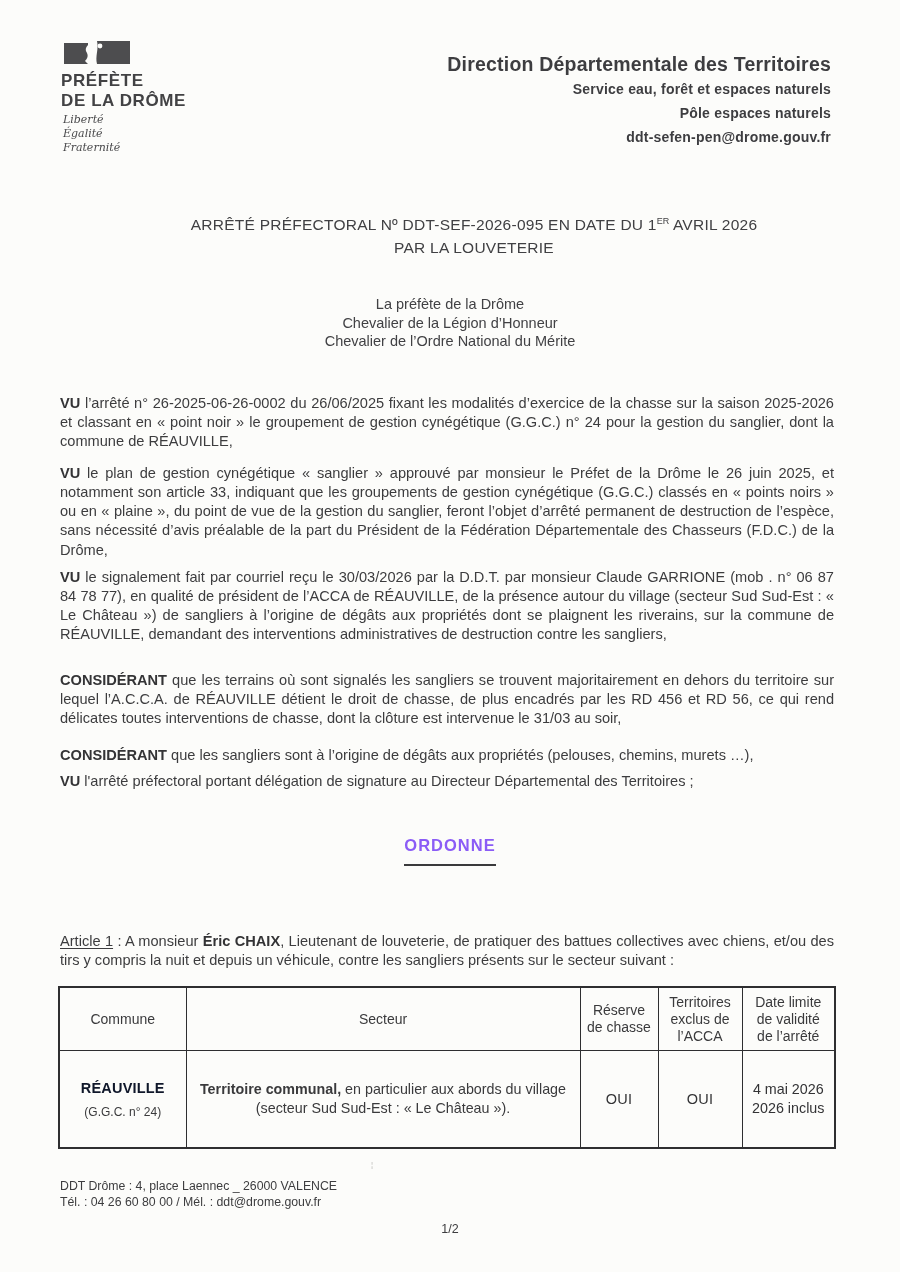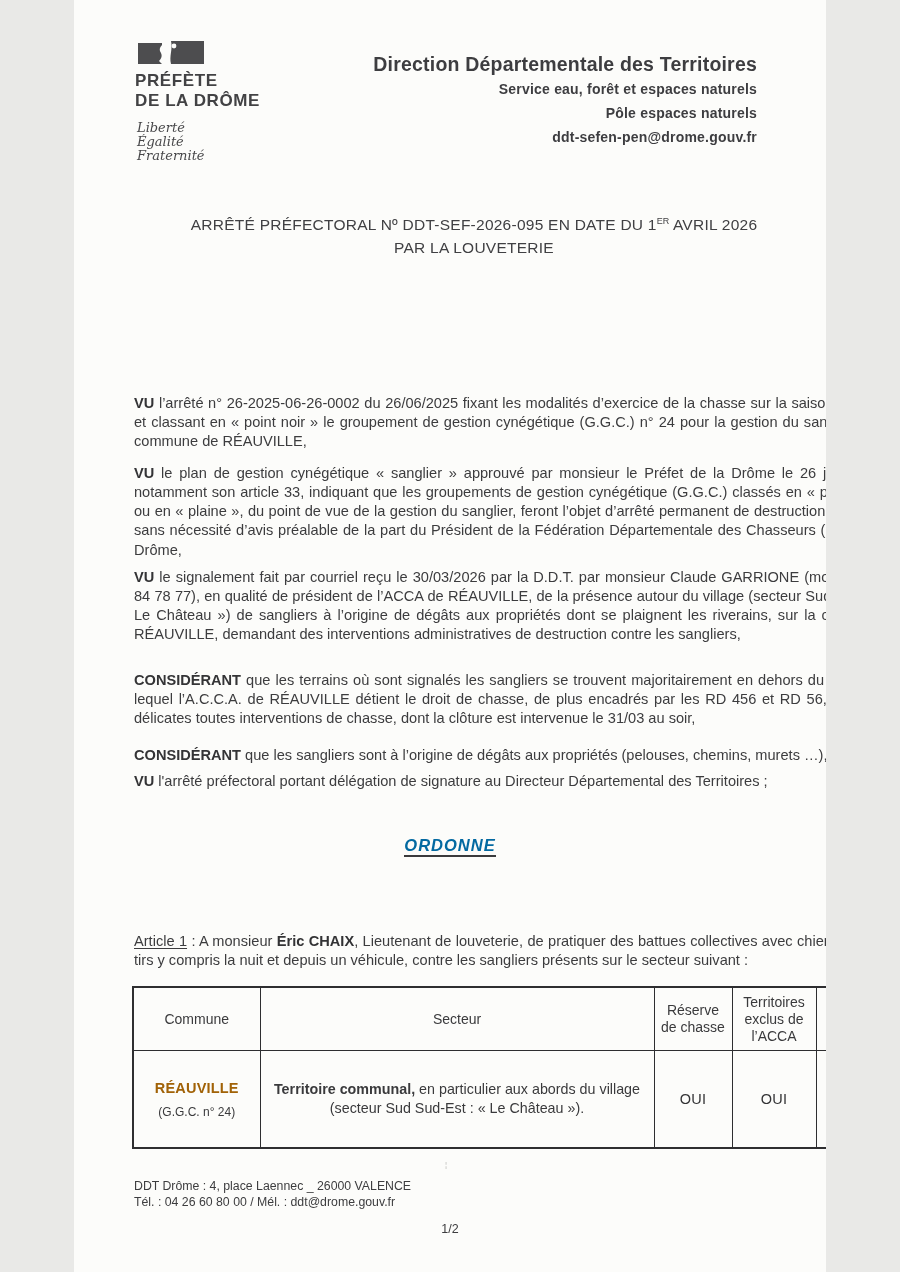--- a/index.html
+++ b/index.html
@@ -1,62 +1,62 @@
 <!DOCTYPE html>
 <html lang="fr"><head>
 <meta charset="utf-8">
 <style>
   html,body{margin:0;padding:0;background:#e9e9e7;}
   .page{
     position:relative;
-    width:752px;height:1272px;
+    width:900px;height:1272px;
     margin:0 auto;
     background:#fcfcfa;
     font-family:"Liberation Sans", sans-serif;
     color:#3c3c3e;
     overflow:hidden;
   }
   
   .logo-block{position:absolute;left:61px;top:40px;width:220px;}
   .logo-icon{display:block;margin-left:2px;margin-bottom:4px;}
   .logo-name{font-weight:bold;color:#424244;font-size:17px;line-height:20px;letter-spacing:.6px;}
-  .logo-motto{margin-top:10px;font-family:"DejaVu Serif", serif;font-style:italic;font-size:13px;line-height:14px;color:#48484a;margin-left:2px;}
+  .logo-motto{margin-top:2px;font-family:"DejaVu Serif", serif;font-style:italic;font-size:11px;line-height:14px;color:#48484a;margin-left:2px;}
   .hdr-right{position:absolute;right:69px;top:52px;text-align:right;color:#3d3d40;}
   .hdr-line1{font-weight:bold;font-size:19.5px;line-height:25px;letter-spacing:.2px;}
   .hdr-line{font-weight:bold;font-size:14px;line-height:24px;letter-spacing:.2px;}
   
   .title{position:absolute;left:0;top:210px;width:100%;text-align:center;
          font-size:15.5px;line-height:22.5px;color:#404043;letter-spacing:.25px;padding-left:24px;}
   .title sup{font-size:9px;vertical-align:6px;letter-spacing:0;}
   .authority{position:absolute;left:0;top:295px;width:100%;text-align:center;
              font-size:14.5px;line-height:18.5px;color:#414144;}
   
   .para{position:absolute;left:60px;width:774px;text-align:justify;
         font-size:14.6px;line-height:19.3px;color:#3c3c3e;}
   .para b{color:#343436;}
   .p1{top:379px}.p2{top:449px}.p3{top:553px}.p4{top:656px}.p5{top:731px}.p6{top:757px}
   
   .ordonne{position:absolute;left:0;top:836px;width:100%;text-align:center;}
-  .ordonne span{font-weight:bold;font-size:16.5px;letter-spacing:1px;color:#0369a1;
-                border-bottom:2px solid #3a3a3c;padding-bottom:1px;font-style:italic;}
+  .ordonne span{font-weight:bold;font-size:16.5px;letter-spacing:1px;color:#8b5cf6;
+                border-bottom:2px solid #3a3a3c;padding-bottom:10px;}
   
   .article{position:absolute;left:60px;top:917px;width:774px;text-align:justify;
            font-size:14.6px;line-height:19.3px;}
   .article .lbl{text-decoration:underline;text-underline-offset:2px;}
   .article b{color:#333335;}
   
   .decree-table{position:absolute;left:58px;top:986px;width:776px;
                 border-collapse:collapse;table-layout:fixed;
                 font-size:14px;color:#3a3a3c;}
   .decree-table td,.decree-table th{border:1.5px solid #2e2e30;vertical-align:middle;
                 text-align:center;padding:4px 6px;font-weight:normal;}
   .decree-table{border:2.5px solid #2e2e30;}
   .th-cell{height:54px;font-size:14px;line-height:17px;}
   .row-cell{height:88px;}
-  .commune-name{font-weight:bold;font-size:14.5px;color:#a16207;letter-spacing:.2px;}
+  .commune-name{font-weight:bold;font-size:14.5px;color:#0f172a;letter-spacing:.2px;}
   .commune-sub{font-size:12px;margin-top:9px;}
   .secteur-cell{font-size:14.3px;line-height:19px;padding:4px 22px;}
   .oui{font-weight:bold;font-size:14.5px;color:#333335;letter-spacing:.3px;}
   .date-cell{font-weight:bold;font-size:14.3px;line-height:19px;color:#333335;text-align:left;padding-left:8px;}
   
   .footer{position:absolute;left:60px;top:1178px;font-size:12.3px;line-height:16px;color:#3d3d3f;}
   .pagenum{position:absolute;left:0;top:1222px;width:100%;text-align:center;font-size:12.5px;color:#3d3d3f;}
   .artifact{position:absolute;left:371px;top:1160px;font-size:8px;color:#b9b9b6;}
 </style>
 </head>
@@ -86,20 +86,25 @@
     <div class="hdr-line">Service eau, forêt et espaces naturels</div>
     <div class="hdr-line">Pôle espaces naturels</div>
     <div class="hdr-line">ddt-sefen-pen@drome.gouv.fr</div>
   </div>
 
   <div class="title">
     <div><span>ARRÊTÉ PRÉFECTORAL Nº DDT-SEF-2026-095 EN DATE DU 1</span><sup>ER</sup><span> AVRIL 2026</span></div>
     <div>PAR LA LOUVETERIE</div>
   </div>
 
+  <div class="authority">
+    <div>La préfète de la Drôme</div>
+    <div>Chevalier de la Légion d’Honneur</div>
+    <div>Chevalier de l’Ordre National du Mérite</div>
+  </div>
 
   <p class="para p1"><b>VU</b><span> l’arrêté n° 26-2025-06-26-0002 du 26/06/2025 fixant les modalités d’exercice de la chasse sur la saison 2025-2026 et classant en « point noir » le groupement de gestion cynégétique (G.G.C.) n° 24 pour la gestion du sanglier, dont la commune de RÉAUVILLE,</span></p>
   <p class="para p2"><b>VU</b><span> le plan de gestion cynégétique « sanglier » approuvé par monsieur le Préfet de la Drôme le 26 juin 2025, et notamment son article 33, indiquant que les groupements de gestion cynégétique (G.G.C.) classés en « points noirs » ou en « plaine », du point de vue de la gestion du sanglier, feront l’objet d’arrêté permanent de destruction de l’espèce, sans nécessité d’avis préalable de la part du Président de la Fédération Départementale des Chasseurs (F.D.C.) de la Drôme,</span></p>
   <p class="para p3"><b>VU</b><span> le signalement fait par courriel reçu le 30/03/2026 par la D.D.T. par monsieur Claude GARRIONE (mob . n° 06 87 84 78 77), en qualité de président de l’ACCA de RÉAUVILLE, de la présence autour du village (secteur Sud Sud-Est : « Le Château ») de sangliers à l’origine de dégâts aux propriétés dont se plaignent les riverains, sur la commune de RÉAUVILLE, demandant des interventions administratives de destruction contre les sangliers,</span></p>
   <p class="para p4"><b>CONSIDÉRANT</b><span> que les terrains où sont signalés les sangliers se trouvent majoritairement en dehors du territoire sur lequel l’A.C.C.A. de RÉAUVILLE détient le droit de chasse, de plus encadrés par les RD 456 et RD 56, ce qui rend délicates toutes interventions de chasse, dont la clôture est intervenue le 31/03 au soir,</span></p>
   <p class="para p5"><b>CONSIDÉRANT</b><span> que les sangliers sont à l’origine de dégâts aux propriétés (pelouses, chemins, murets …),</span></p>
   <p class="para p6"><b>VU</b><span> l'arrêté préfectoral portant délégation de signature au Directeur Départemental des Territoires ;</span></p>
 
   <div class="ordonne"><span>ORDONNE</span></div>
 

